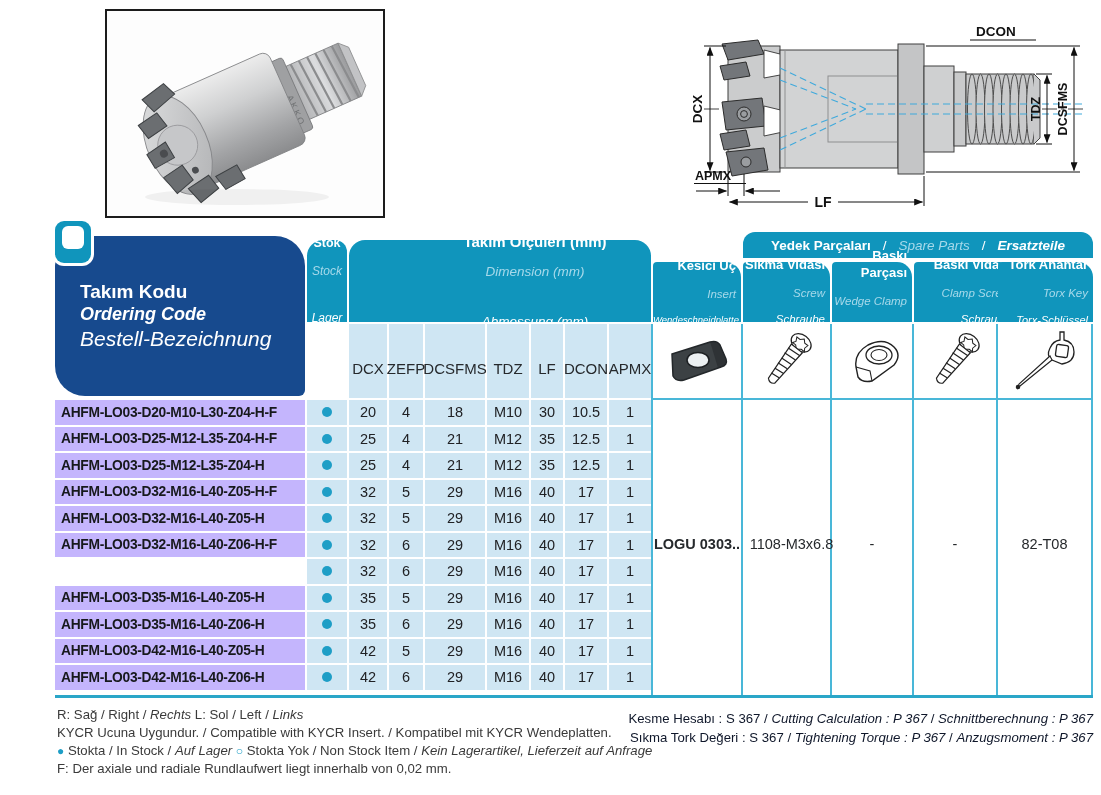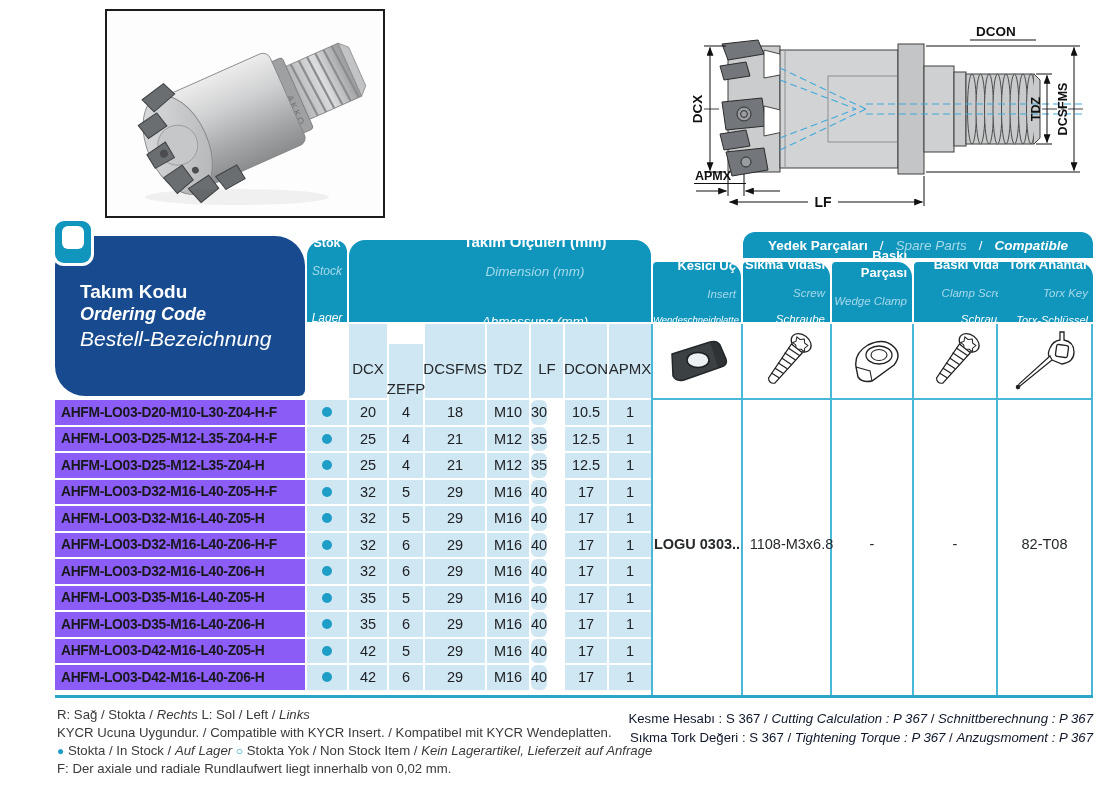--- a/index.html
+++ b/index.html
@@ -64,26 +64,26 @@
   .hline{position:absolute;left:0;right:0;top:74px;height:2px;background:#49b7d8;}
   .icon-cell{position:absolute;top:0;height:74px;display:flex;align-items:center;justify-content:center;}
   .val-cell{position:absolute;top:205px;height:30px;display:flex;align-items:center;justify-content:center;
             font-size:14.5px;color:#26292c;}
   .val-insert{font-weight:700;}
 
   .rows-host{position:absolute;left:0;top:168px;width:1038px;}
   .data-row{position:relative;height:24.5px;margin-bottom:2px;}
   .cell{position:absolute;top:0;height:100%;display:flex;align-items:center;justify-content:center;
         background:#cfe6f3;font-size:14.5px;color:#202124;}
-  .code-cell{left:0;width:250px;background:#8b5cf6;justify-content:flex-start;padding-left:6px;
+  .code-cell{left:0;width:250px;background:#c4b5fd;justify-content:flex-start;padding-left:6px;
              box-sizing:border-box;font-weight:700;font-size:13.8px;letter-spacing:-0.3px;color:#17191c;}
   .dot-cell{left:252px;width:40px;}
   .stock-dot{width:10px;height:10px;border-radius:50%;background:#1e9ec6;}
   .col0{left:294px;width:38px;} .col1{left:334px;width:34px;} .col2{left:370px;width:60px;}
-  .col3{left:432px;width:42px;} .col4{left:476px;width:16px;border-radius:6px;} .col5{left:510px;width:42px;}
+  .col3{left:432px;width:42px;} .col4{left:476px;width:32px;} .col5{left:510px;width:42px;}
   .col6{left:554px;width:42px;}
 
   .bottom-line{position:absolute;left:0;top:463px;width:1038px;height:3px;background:#2aa6c8;}
 
   
   .footnotes-left{left:57px;top:706px;width:640px;font-size:13.2px;color:#3a3a3a;line-height:18px;}
   .footnotes-right{right:8px;top:709px;text-align:right;font-size:13.2px;color:#0f172a;line-height:19px;}
   .seg-b{font-weight:700;}
   .seg-i{font-style:italic;}
   .seg-il{font-style:italic;color:#a6d9ea;}
@@ -277,21 +277,21 @@
     <div class="tr">Takım Ölçüleri (mm)</div>
     <div class="en">Dimension (mm)</div>
     <div class="de">Abmessung (mm)</div>
   </div>
 
   <div class="hdr-yedek teal">
       <span class="seg-b">Yedek Parçaları</span>
       <span> / </span>
       <span class="seg-il">Spare Parts</span>
       <span> / </span>
-      <span class="seg-i seg-b">Compatible</span>
+      <span class="seg-i seg-b">Ersatzteile</span>
     </div>
 
   <div class="hdr-cell hdr-kesici teal">
     <div class="tr">Kesici Uç</div>
     <div class="en">Insert</div>
     <div class="de">Wendeschneidplatte</div>
   </div>
   <div class="hdr-cell hdr-sp0 teal">
     <div class="tr">Sıkma Vidası</div>
     <div class="en">Screw</div>
@@ -307,21 +307,21 @@
     <div class="en">Clamp Screw</div>
     <div class="de">Schraube</div>
   </div>
   <div class="hdr-cell hdr-sp3 teal">
     <div class="tr">Tork Anahtar</div>
     <div class="en">Torx Key</div>
     <div class="de">Torx-Schlüssel</div>
   </div>
 
   <div class="dim-label col0" style="left:294px;width:38px;">DCX</div>
-  <div class="dim-label" style="left:334px;width:34px;margin-top:20px;">ZEFP</div>
+  <div class="dim-label" style="left:334px;width:34px;">ZEFP</div>
   <div class="dim-label" style="left:370px;width:60px;">DCSFMS</div>
   <div class="dim-label" style="left:432px;width:42px;">TDZ</div>
   <div class="dim-label" style="left:476px;width:32px;">LF</div>
   <div class="dim-label" style="left:510px;width:42px;">DCON</div>
   <div class="dim-label" style="left:554px;width:42px;">APMX</div>
 
   <div class="right-panel">
     <div class="vline" style="left:0;"></div>
     <div class="vline" style="left:90px;"></div>
     <div class="vline" style="left:179px;"></div>
@@ -456,21 +456,20 @@
         </div>
         <div class="cell col0">32</div>
         <div class="cell col1">6</div>
         <div class="cell col2">29</div>
         <div class="cell col3">M16</div>
         <div class="cell col4">40</div>
         <div class="cell col5">17</div>
         <div class="cell col6">1</div>
       </div>
       <div class="data-row">
-        <div class="cell code-cell">AHFM-LO03-D32-M16-L40-Z06-H</div>
         <div class="cell dot-cell">
           <span class="stock-dot"></span>
         </div>
         <div class="cell col0">32</div>
         <div class="cell col1">6</div>
         <div class="cell col2">29</div>
         <div class="cell col3">M16</div>
         <div class="cell col4">40</div>
         <div class="cell col5">17</div>
         <div class="cell col6">1</div>
@@ -526,21 +525,21 @@
         <div class="cell col4">40</div>
         <div class="cell col5">17</div>
         <div class="cell col6">1</div>
       </div>
     </div>
 
   <div class="bottom-line"></div>
 </div>
 
 <div class="abs footnotes-left">
-  <div><span>R: Sağ / Stokta / </span><span class="seg-i">Rechts</span><span>   L: Sol / Left / </span><span class="seg-i">Links</span></div>
+  <div><span>R: Sağ / Right / </span><span class="seg-i">Rechts</span><span>   L: Sol / Left / </span><span class="seg-i">Links</span></div>
   <div><span>KYCR Ucuna Uygundur. / Compatible with KYCR Insert. / Kompatibel mit KYCR Wendeplatten.</span></div>
   <div><span class="seg-dot">●</span><span> Stokta / In Stock / </span><span class="seg-i">Auf Lager</span><span>  </span><span class="seg-circ">○</span><span> Stokta Yok / Non Stock Item / </span><span class="seg-i">Kein Lagerartikel, Lieferzeit auf Anfrage</span></div>
   <div><span>F: Der axiale und radiale Rundlaufwert liegt innerhalb von 0,02 mm.</span></div>
 </div>
 <div class="abs footnotes-right">
   <div><span>Kesme Hesabı : S 367 / </span><span class="seg-i">Cutting Calculation : P 367</span><span> / </span><span class="seg-i">Schnittberechnung : P 367</span></div>
   <div><span>Sıkma Tork Değeri : S 367 / </span><span class="seg-i">Tightening Torque : P 367</span><span> / </span><span class="seg-i">Anzugsmoment : P 367</span></div>
 </div>
 
 </body></html>

